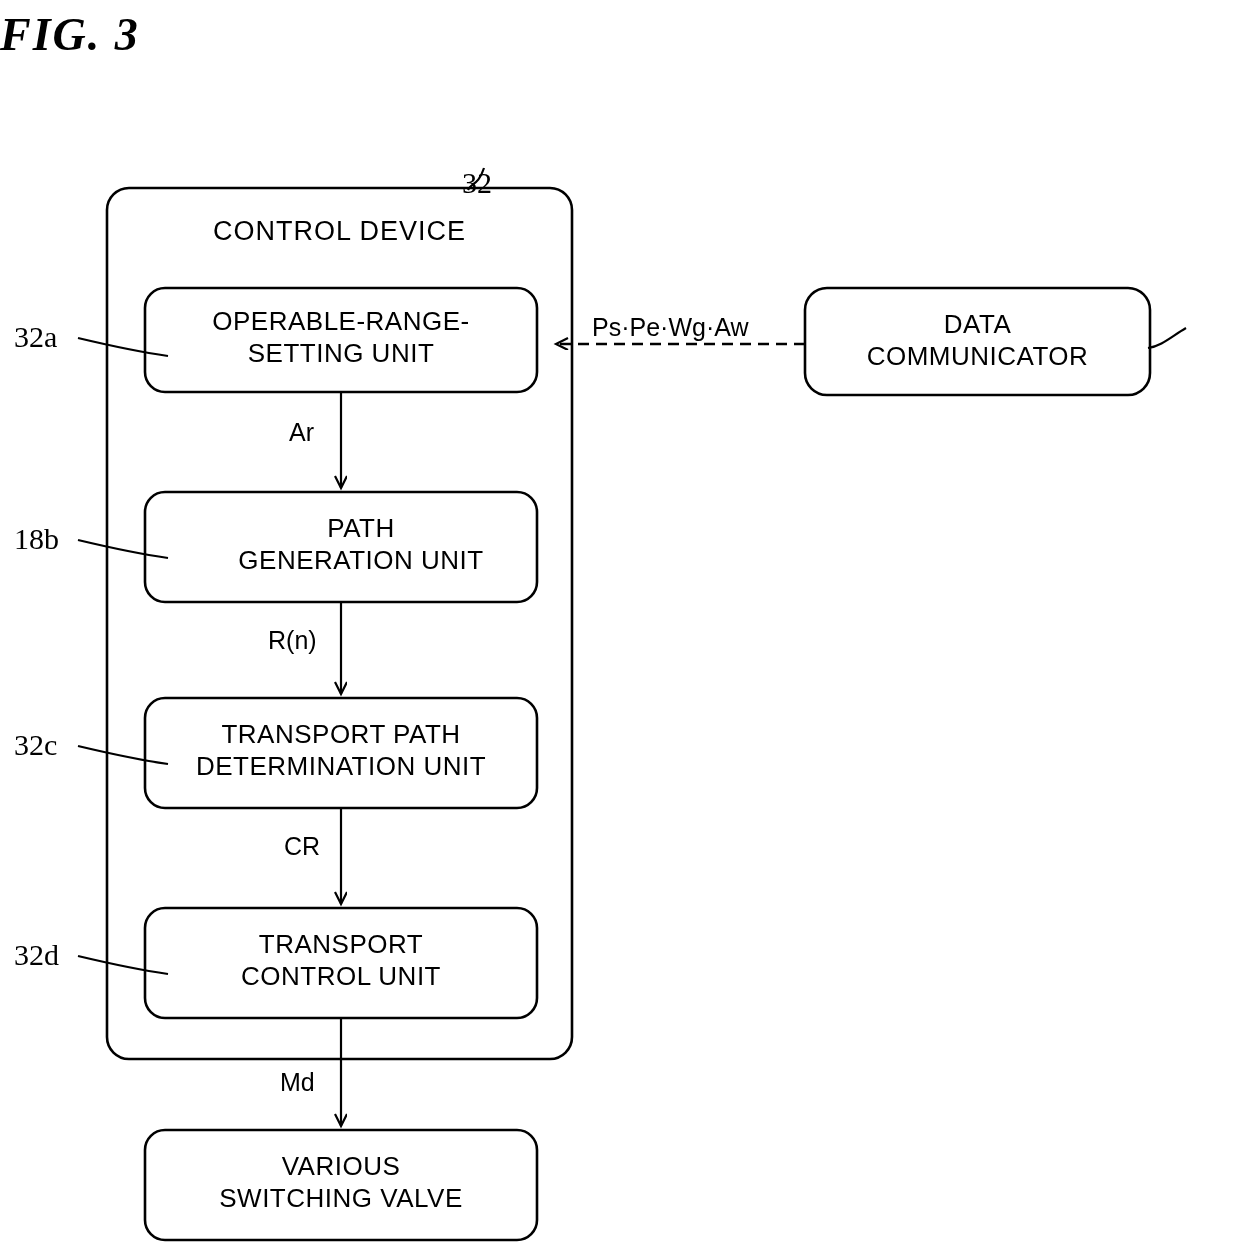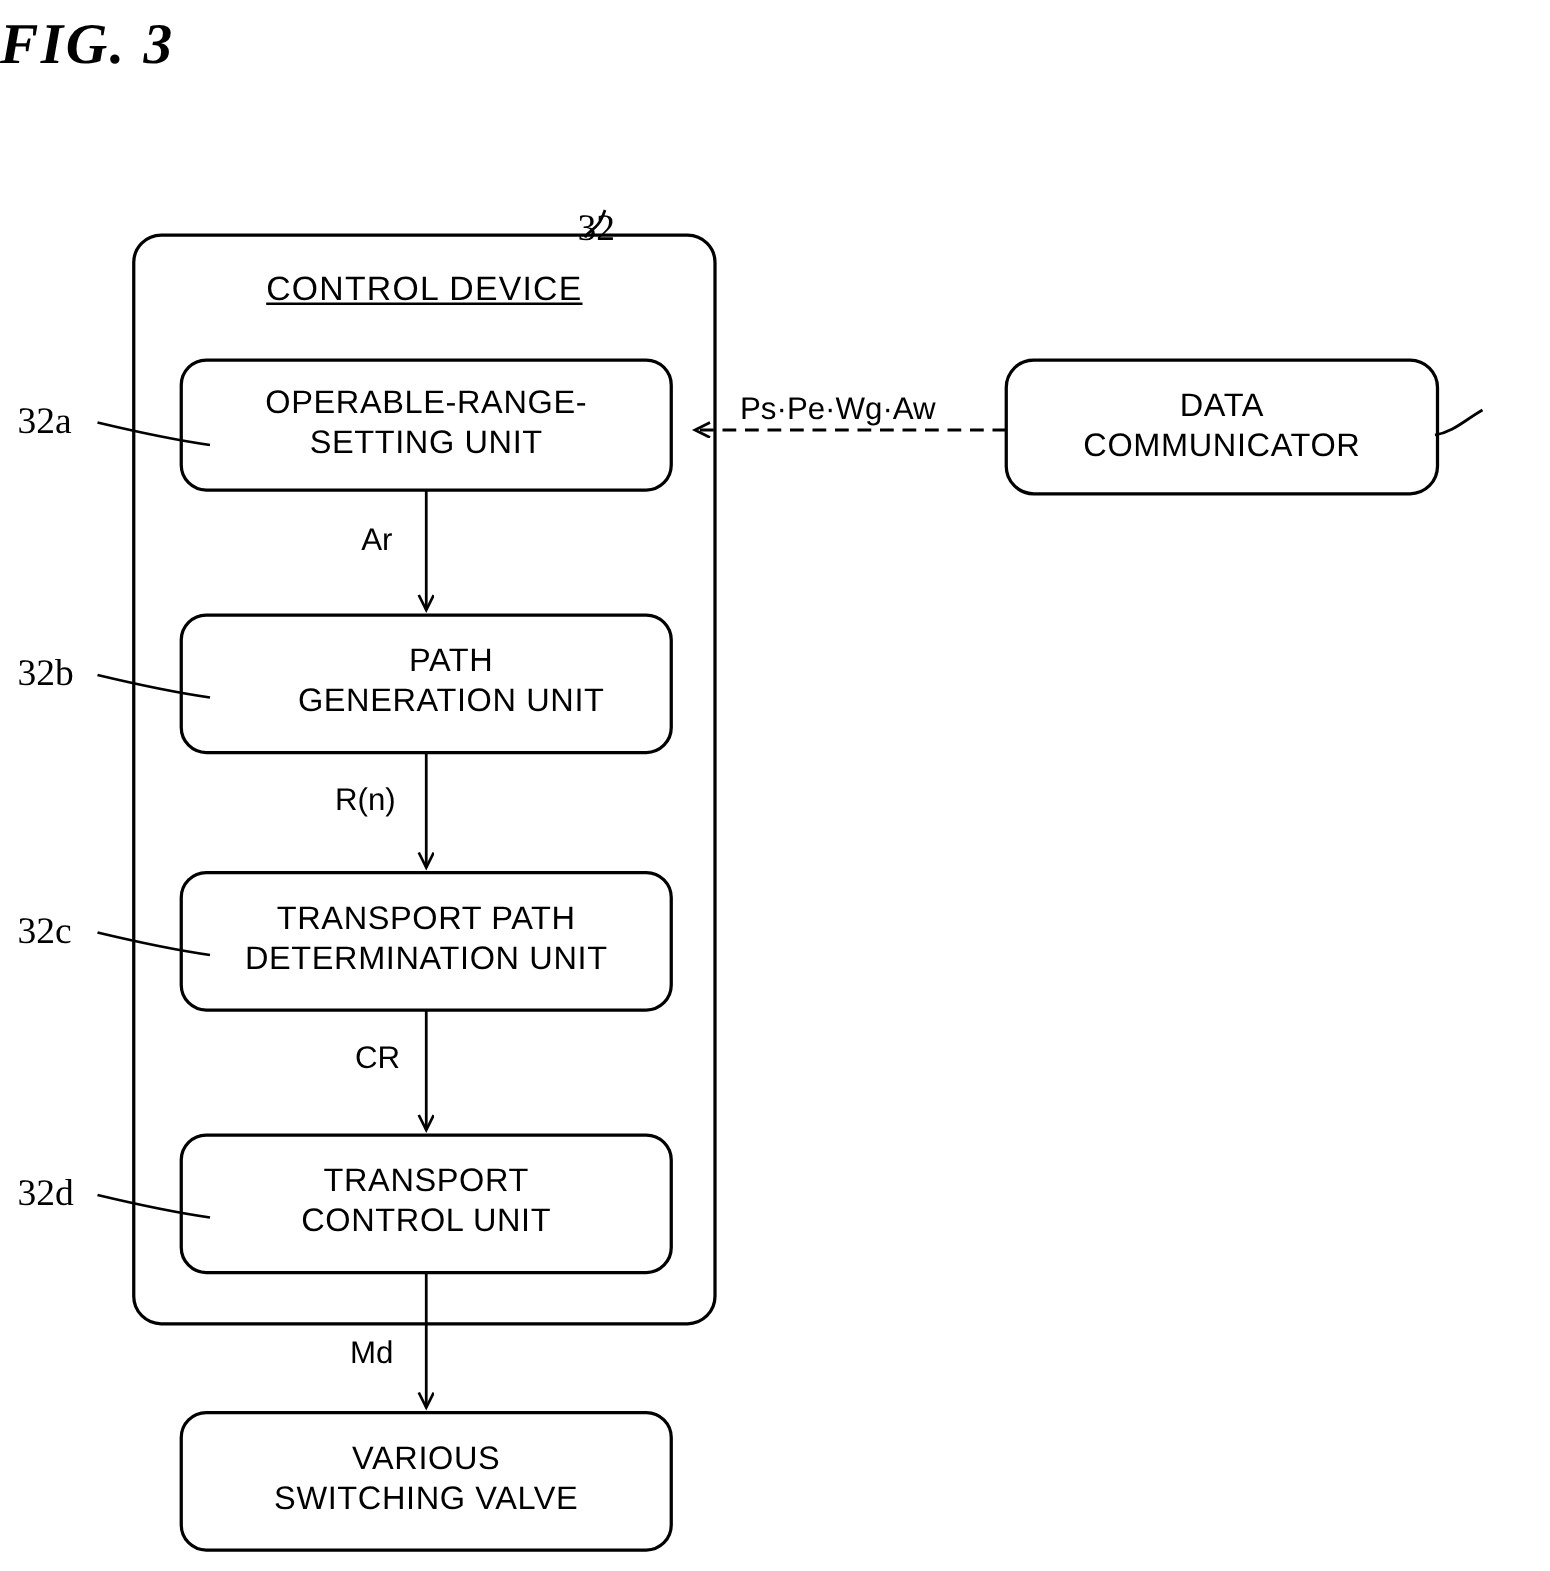--- a/index.html
+++ b/index.html
@@ -61,21 +61,20 @@
     font-size: 25px;
     color: #000;
     white-space: nowrap;
   }
   .outer-title {
     position: absolute;
     text-align: center;
     font-family: "Liberation Sans", sans-serif;
     font-size: 27px;
     letter-spacing: 1px;
-    text-decoration: underline;
   }
 </style>
 </head>
 <body>
 
 <div id="figure-root">
 
   <div class="fig-title">FIG. 3</div>
 
   <svg id="diagram-canvas" viewBox="0 0 1240 1257" xmlns="http://www.w3.org/2000/svg">
@@ -129,21 +128,21 @@
   <div class="outer-title" style="left:107px; top:216px; width:465px;">CONTROL DEVICE</div>
 
   <div class="ref-num" style="left:462px; top:122px;margin-top:44px;">32</div>
 
   <div class="box-label" style="left:145px; top:305px; width:392px;">OPERABLE-RANGE-
 SETTING UNIT</div>
   <div class="ref-num" style="left:14px; top:320px;">32a</div>
 
   <div class="box-label" style="left:145px; top:512px; width:432px;">PATH
 GENERATION UNIT</div>
-  <div class="ref-num" style="left:14px; top:522px;">32b</div>
+  <div class="ref-num" style="left:14px; top:522px;">18b</div>
 
   <div class="box-label" style="left:145px; top:718px; width:392px;">TRANSPORT PATH
 DETERMINATION UNIT</div>
   <div class="ref-num" style="left:14px; top:728px;">32c</div>
 
   <div class="box-label" style="left:145px; top:928px; width:392px;">TRANSPORT
 CONTROL UNIT</div>
   <div class="ref-num" style="left:14px; top:938px;">32d</div>
 
   <div class="box-label" style="left:145px; top:1150px; width:392px;">VARIOUS

